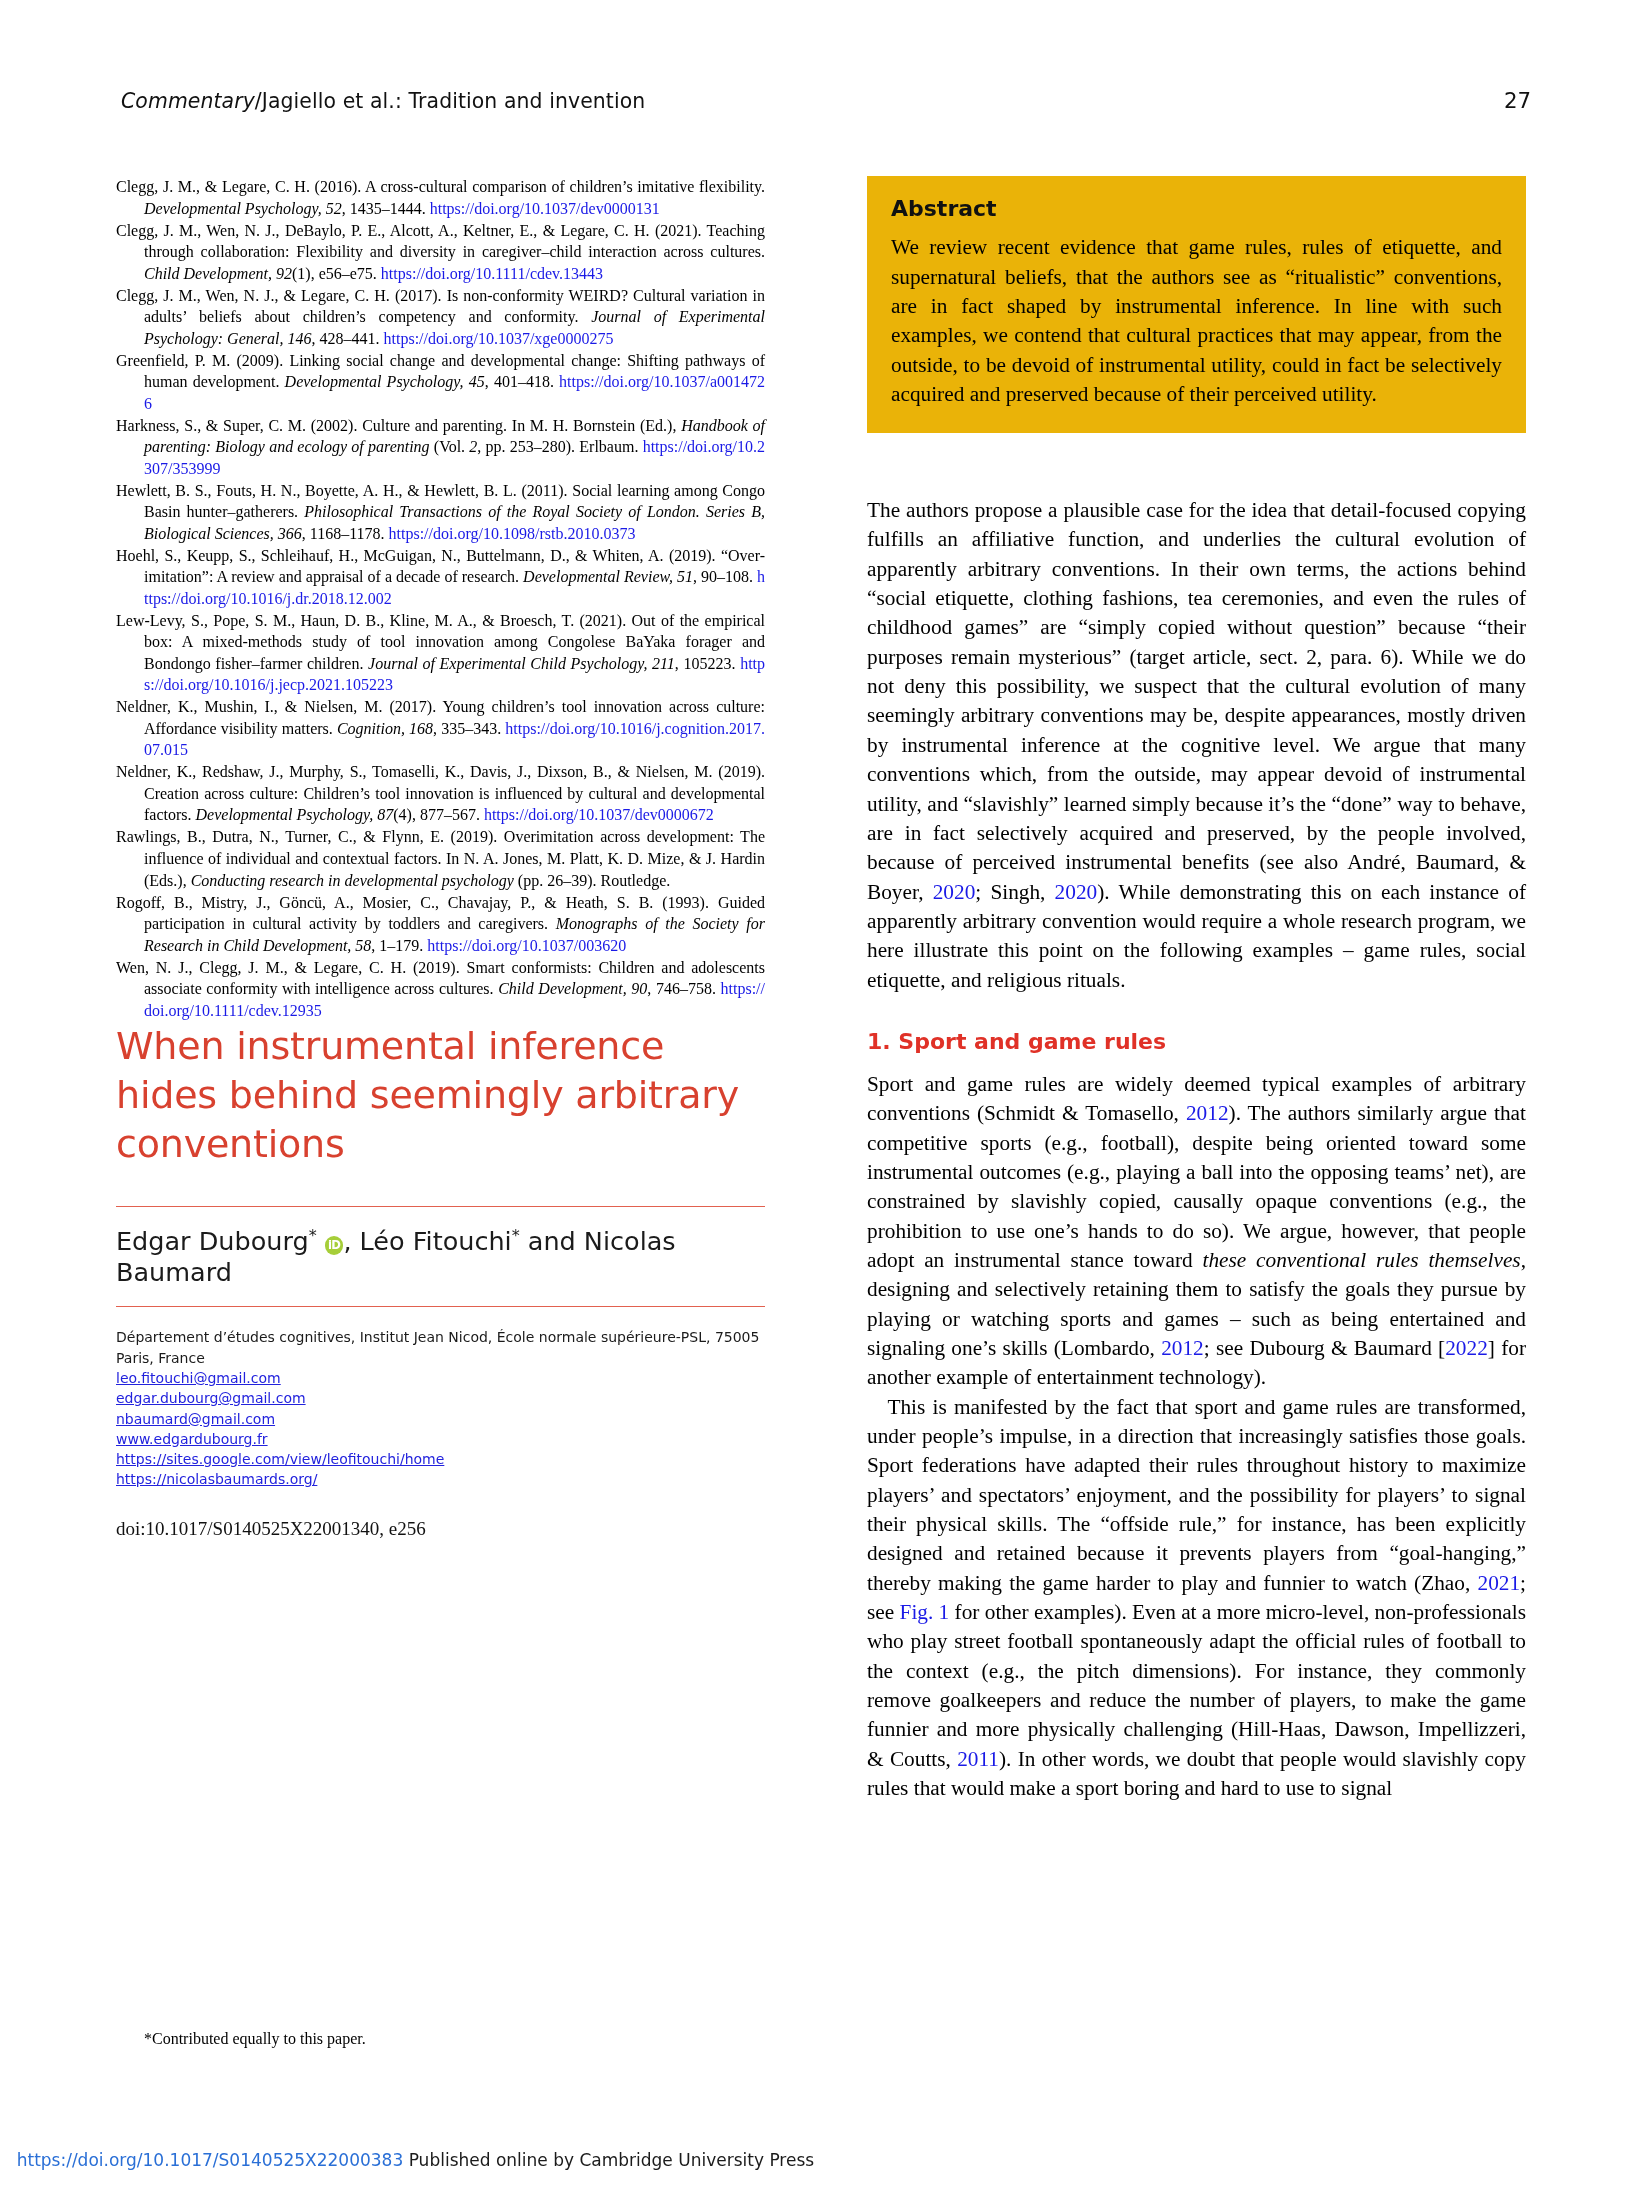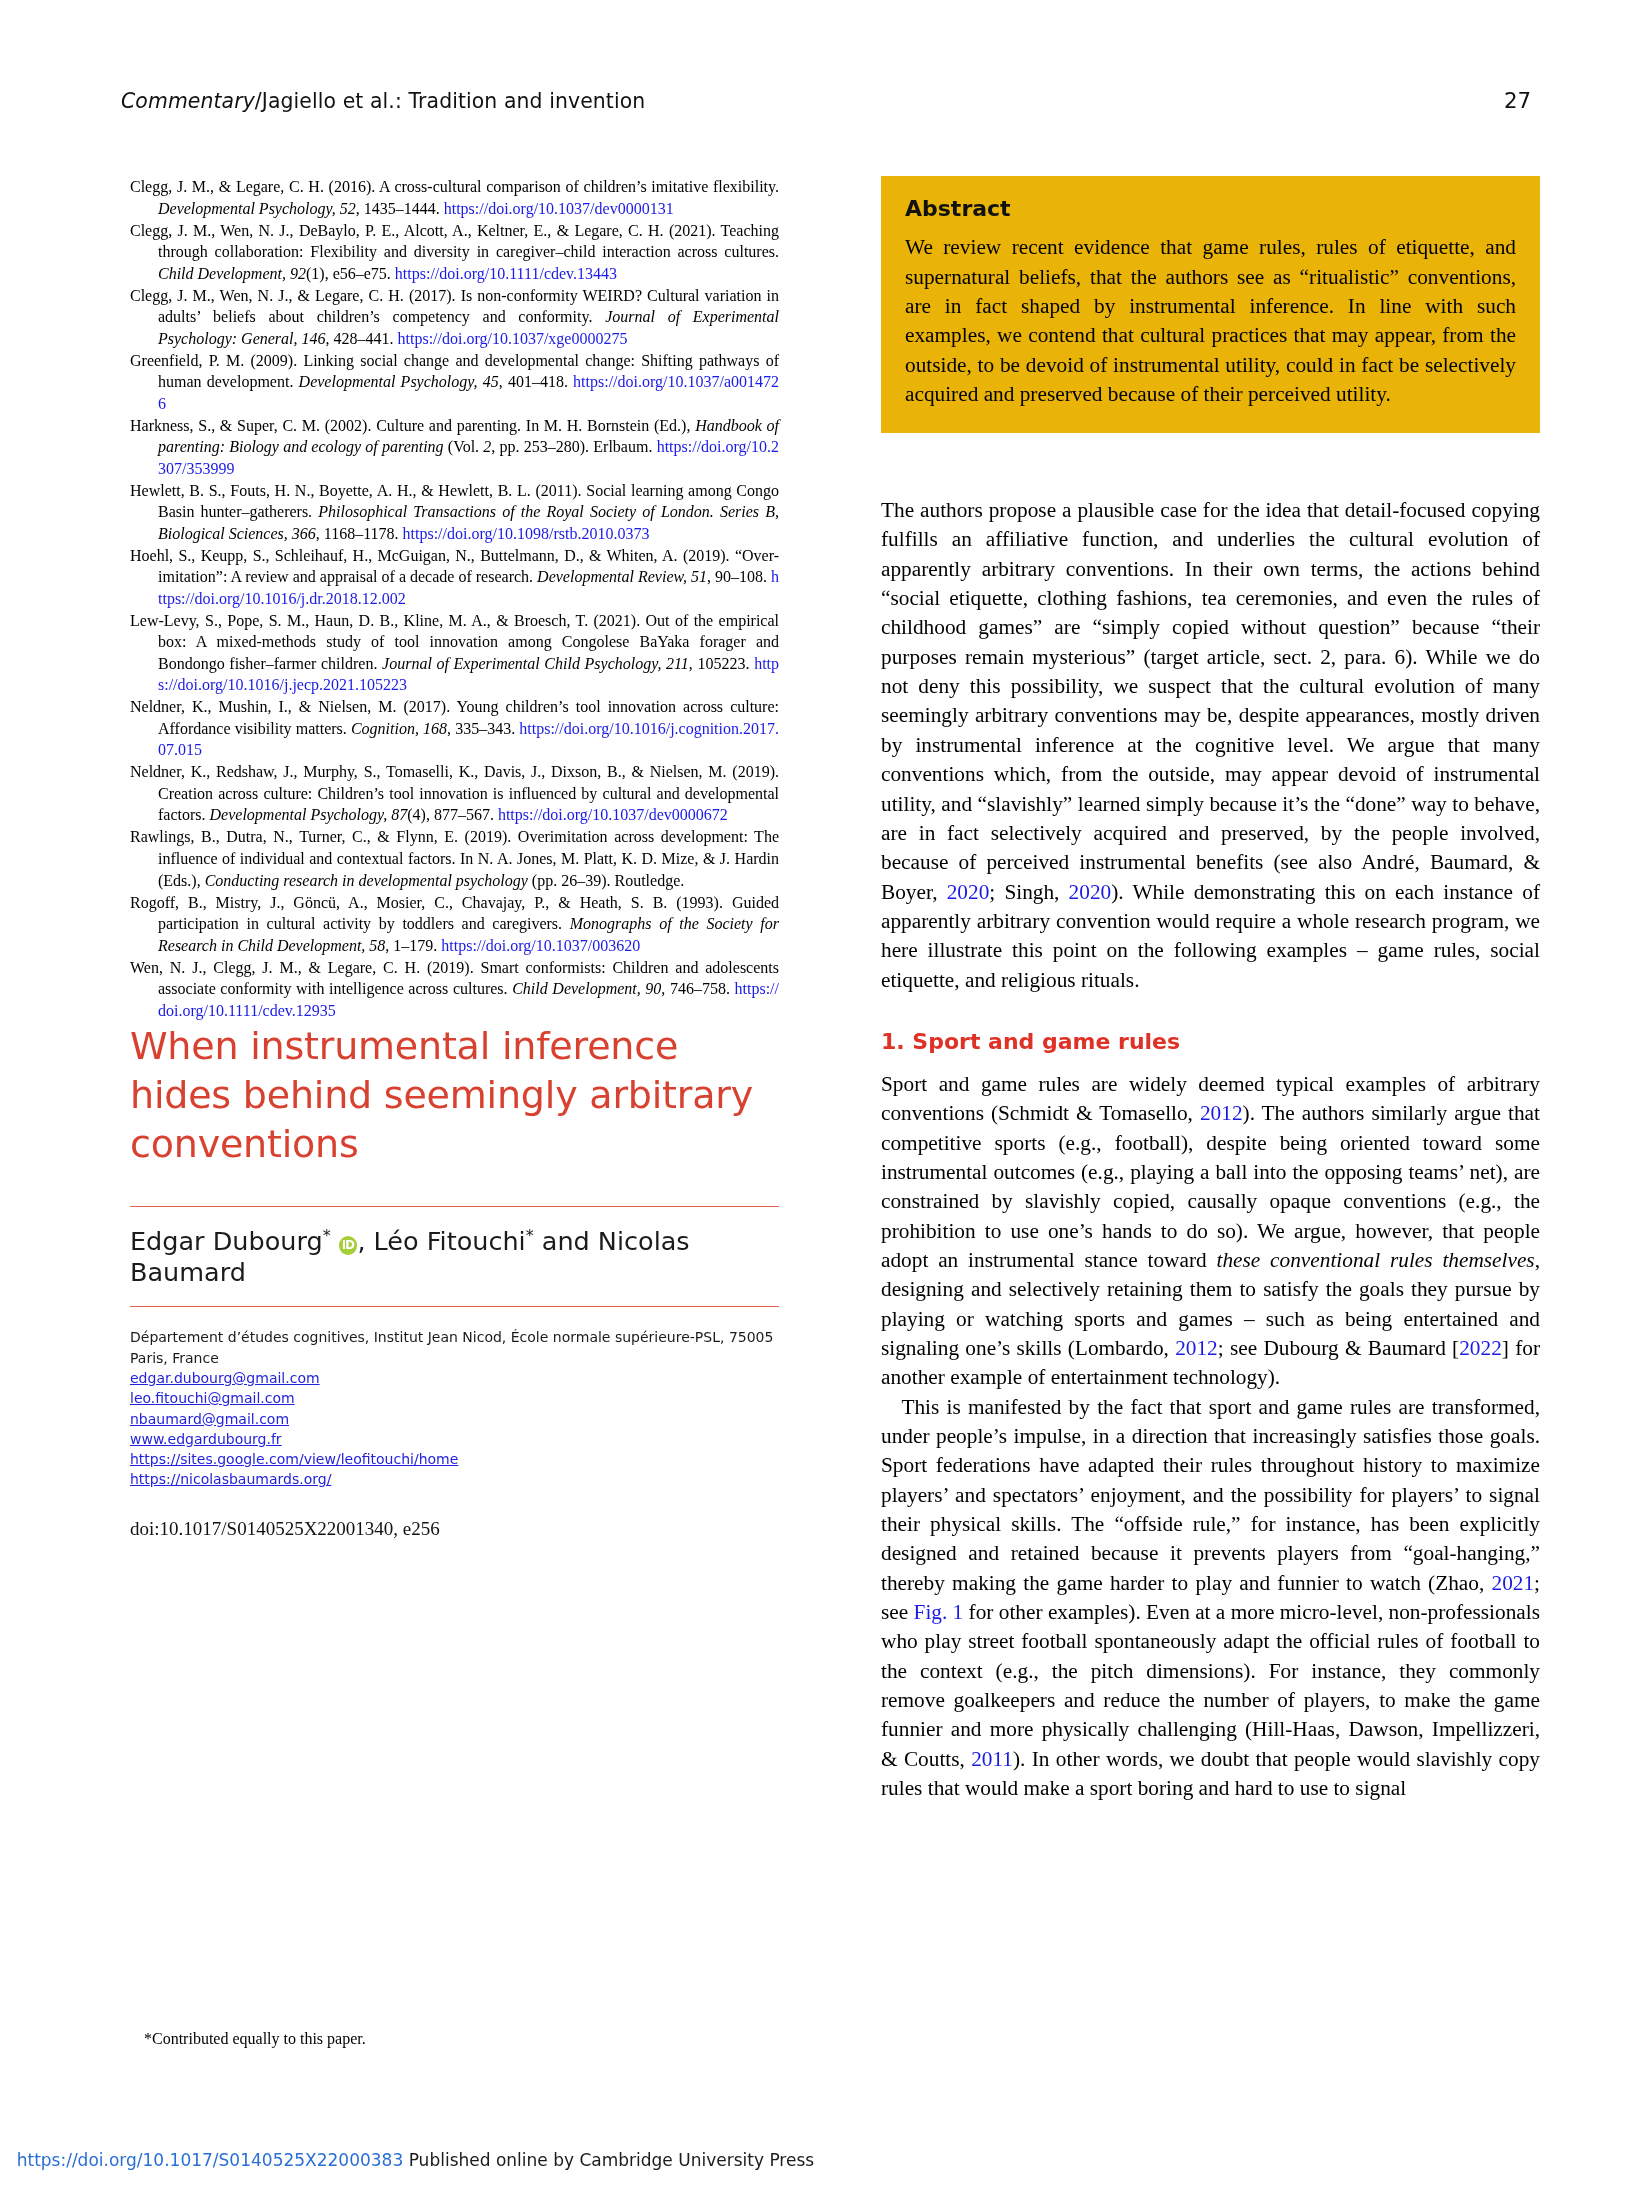--- a/index.html
+++ b/index.html
@@ -22,21 +22,21 @@
     display:flex; justify-content:space-between; align-items:baseline;
     font-family:"DejaVu Sans", sans-serif;
     font-size:20.4px; color:#111;
   }
   .runhead .rh-left { letter-spacing:0.1px; }
   .runhead .rh-left em { font-style:italic; }
   .runhead .rh-page { font-size:21.3px; }
 
   
   .cols {
-    position:absolute; left:130px; top:176px;
+    position:absolute; left:116px; top:176px;
     width:1410px; height:1892px;
   }
   .col-left  { position:absolute; left:0;    top:0; width:649px; }
   .col-right { position:absolute; left:751px; top:0; width:659px; }
 
   
   .ref-list { font-size:16px; line-height:1.345; text-align:justify; }
   .ref {
     padding-left:28px; text-indent:-28px;
     margin:0 0 0.5px 0;
@@ -165,21 +165,21 @@
         </div>
 
       <div class="comm-title">When instrumental inference hides behind seemingly arbitrary conventions</div>
 
       <div class="rule-top"></div>
       <div class="authors" id="authors"><span>Edgar Dubourg</span><sup>*</sup><span> </span><span class="orcid">iD</span><span>, Léo Fitouchi</span><sup>*</sup><span> and Nicolas Baumard</span></div>
       <div class="rule-bot"></div>
 
       <div class="affil">
         <span>Département d’études cognitives, Institut Jean Nicod, École normale supérieure-PSL, 75005 Paris, France</span>
-        <span id="contact-links"><a class="lnk" href="#">edgar.dubourg@gmail.com</a><a class="lnk" href="#">leo.fitouchi@gmail.com</a><a class="lnk" href="#">nbaumard@gmail.com</a><a class="lnk" href="#">www.edgardubourg.fr</a><a class="lnk" href="#">https://sites.google.com/view/leofitouchi/home</a><a class="lnk" href="#">https://nicolasbaumards.org/</a></span>
+        <span id="contact-links"><a class="lnk" href="#">leo.fitouchi@gmail.com</a><a class="lnk" href="#">edgar.dubourg@gmail.com</a><a class="lnk" href="#">nbaumard@gmail.com</a><a class="lnk" href="#">www.edgardubourg.fr</a><a class="lnk" href="#">https://sites.google.com/view/leofitouchi/home</a><a class="lnk" href="#">https://nicolasbaumards.org/</a></span>
       </div>
 
       <div class="doi-line">doi:10.1017/S0140525X22001340, e256</div>
     </div>
 
     <div class="col-right">
 
       <div class="abstract-box">
         <div class="abstract-title">Abstract</div>
         <div class="abstract-body">We review recent evidence that game rules, rules of etiquette, and supernatural beliefs, that the authors see as “ritualistic” conventions, are in fact shaped by instrumental inference. In line with such examples, we contend that cultural practices that may appear, from the outside, to be devoid of instrumental utility, could in fact be selectively acquired and preserved because of their perceived utility.</div>

